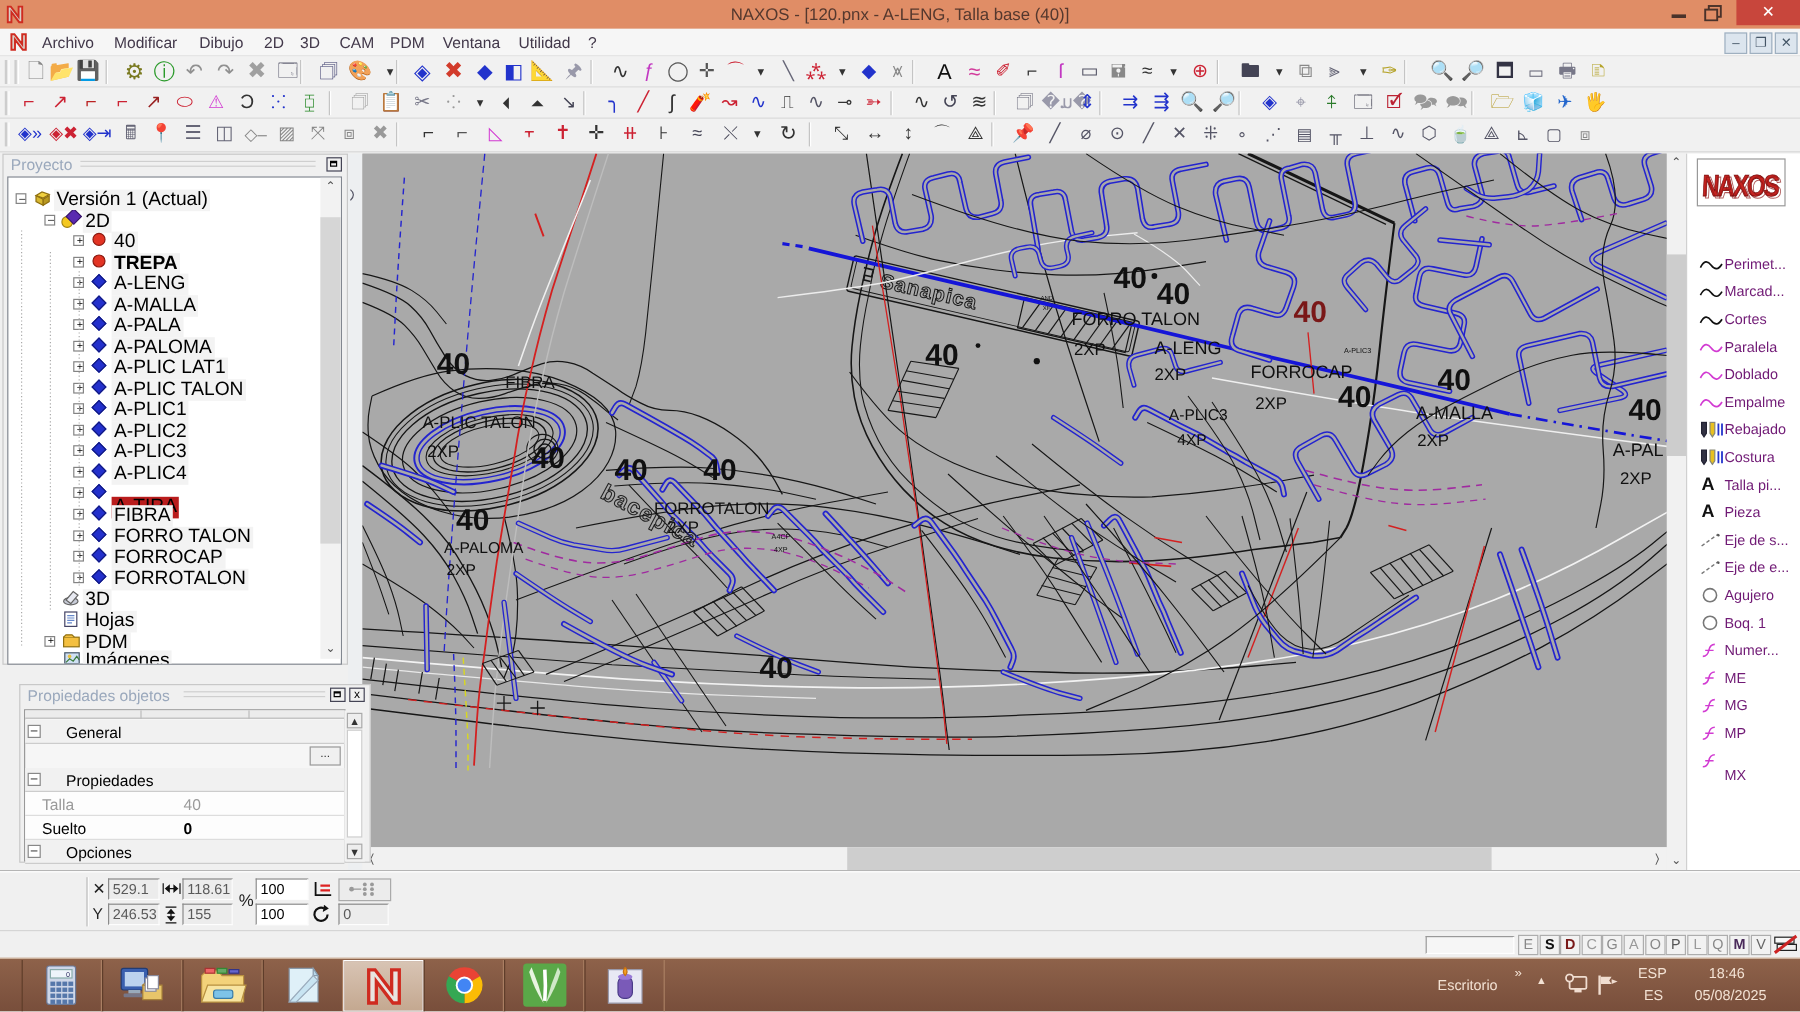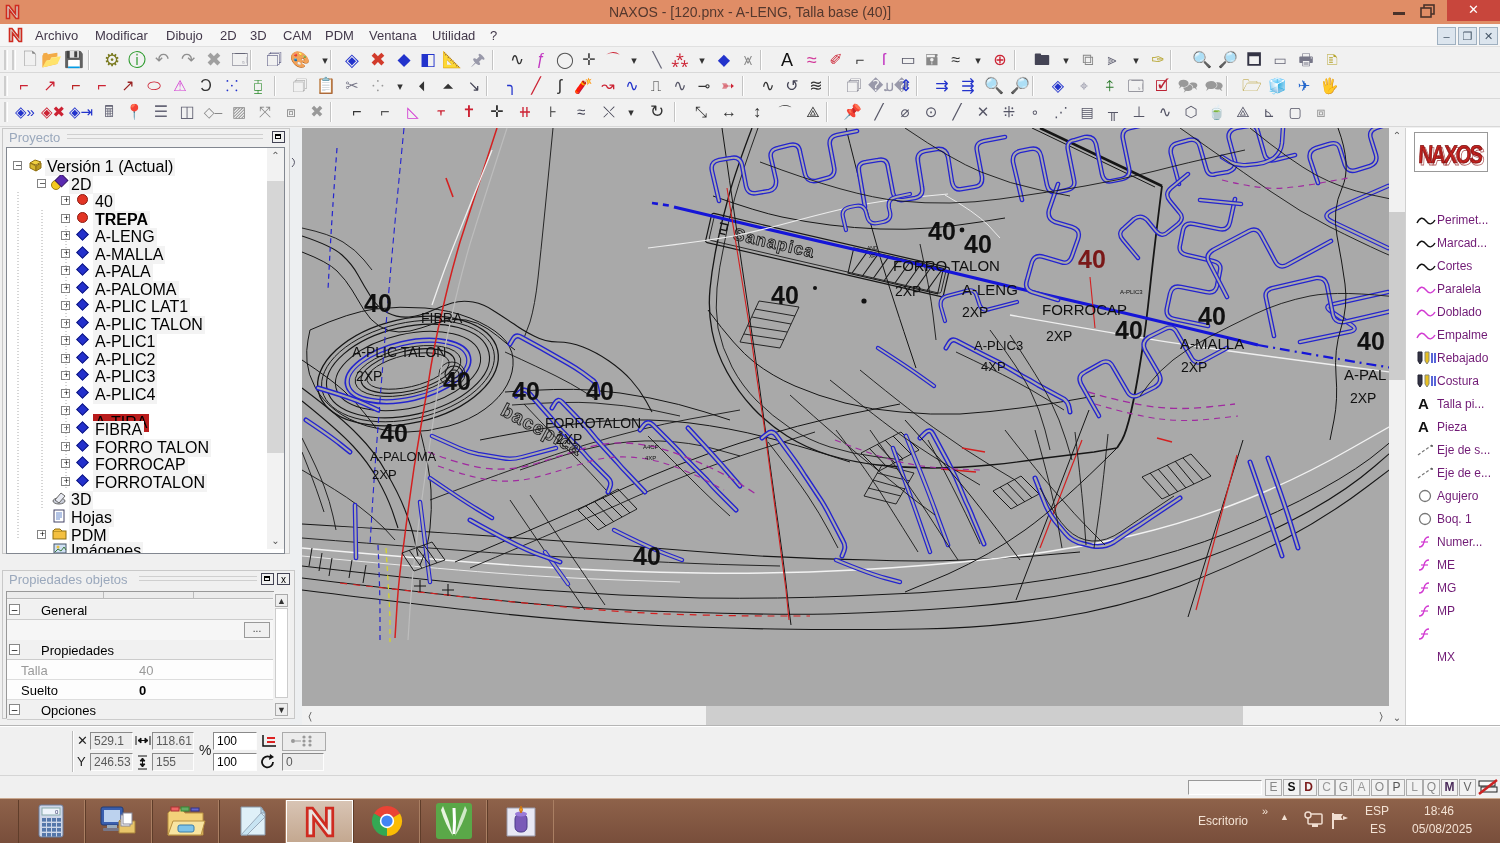--- a/index.html
+++ b/index.html
@@ -18,21 +18,21 @@
 .grip{position:absolute;top:3px;height:20px;width:4px;border-left:2px solid #cdcdcd;border-right:1px solid #fff}
 .ic{position:absolute;height:22px;top:2px;text-align:center;font-size:15px;line-height:22px;color:#555}
 #proyecto{left:2px;top:128px;width:288px;height:426px;background:#f0f0f0;border:1px solid #c8c8c8}
 #proy-title{position:absolute;left:6px;top:1px;height:15px;color:#9aa8bc;font-size:13px}
 .dashline{position:absolute;height:5px;border-top:1px solid #cfcfcf;border-bottom:1px solid #cfcfcf}
 #tree{position:absolute;left:3px;top:18px;width:279px;height:407px;background:#fff;border:1px solid #828790;overflow:hidden}
 .trow{position:absolute;left:0;font-size:16px;color:#000;white-space:nowrap}
 .plusbox{position:absolute;width:9px;height:9px;border:1px solid #848484;background:#fff}
 .rdot{position:absolute;width:11px;height:11px;border-radius:50%;background:#e23424;border:1px solid #8d1a10}
 .bdia{position:absolute;width:9px;height:9px;background:#2330cc;transform:rotate(45deg);border:1px solid #111a80}
-#propiedades{left:2px;top:570px;width:293px;height:149px;background:#f0f0f0;border:1px solid #c8c8c8}
+#propiedades{left:16px;top:570px;width:293px;height:149px;background:#f0f0f0;border:1px solid #c8c8c8}
 #canvas{left:302px;top:128px;width:1087px;height:578px;background:#a9a9a9}
 #hscroll{left:302px;top:706px;width:1087px;height:20px;background:#f1f1f1}
 #vscroll{left:1389px;top:128px;width:16px;height:598px;background:#f1f1f1}
 #gutter{left:290px;top:128px;width:12px;height:598px;background:#edeff1}
 #rightpanel{left:1405px;top:128px;width:95px;height:600px;background:#fff;border-left:1px solid #d0d0d0}
 .rp-item{position:absolute;left:31px;font-size:12px;color:#701a75;white-space:nowrap}
 #statusbar{left:0;top:726px;width:1500px;height:49px;background:#f0f0f0;border-top:1px solid #fff;box-shadow:0 -1px 0 #b5b5b5}
 .sfield{position:absolute;height:18px;border:1px solid #8a8a8a;border-right-color:#fdfdfd;border-bottom-color:#fdfdfd;background:#ececec;font-size:12px;color:#5a5a5a;padding:1px 3px}
 .sfieldw{position:absolute;height:18px;border:1px solid #8a8a8a;border-right-color:#fdfdfd;border-bottom-color:#fdfdfd;background:#fff;font-size:12px;color:#000;padding:1px 3px}
 .slab{position:absolute;font-size:13px;color:#222}
@@ -833,21 +833,21 @@
       <div class="rp-item" style="top:453px">MG</div>
       <svg class="abs" style="left:10px;top:453px" width="20" height="14">
         <path d="M3 12 Q7 12 8 7 T13 2" stroke="#d23bd2" fill="none" stroke-width="1.3"></path>
         <path d="M5 7 h7" stroke="#d23bd2" stroke-width="1.2"></path>
       </svg>
       <div class="rp-item" style="top:476px">MP</div>
       <svg class="abs" style="left:10px;top:476px" width="20" height="14">
         <path d="M3 12 Q7 12 8 7 T13 2" stroke="#d23bd2" fill="none" stroke-width="1.3"></path>
         <path d="M5 7 h7" stroke="#d23bd2" stroke-width="1.2"></path>
       </svg>
-      <div class="rp-item" style="top:522px">MX</div>
+      <div class="rp-item" style="top:511px">MX</div>
       <svg class="abs" style="left:10px;top:499px" width="20" height="14">
         <path d="M3 12 Q7 12 8 7 T13 2" stroke="#d23bd2" fill="none" stroke-width="1.3"></path>
         <path d="M5 7 h7" stroke="#d23bd2" stroke-width="1.2"></path>
       </svg>
     </div>
 <div class="abs" id="statusbar">
       <div style="position:absolute;left:72px;top:4px;width:2px;height:41px;border-left:1px solid #bbb;border-right:1px solid #fff"></div>
       <div class="slab" style="left:76px;top:734px;position:fixed"></div>
       <div class="slab" style="left:77px;top:6px">✕</div>
       <div class="slab" style="left:77px;top:27px">Y</div>

